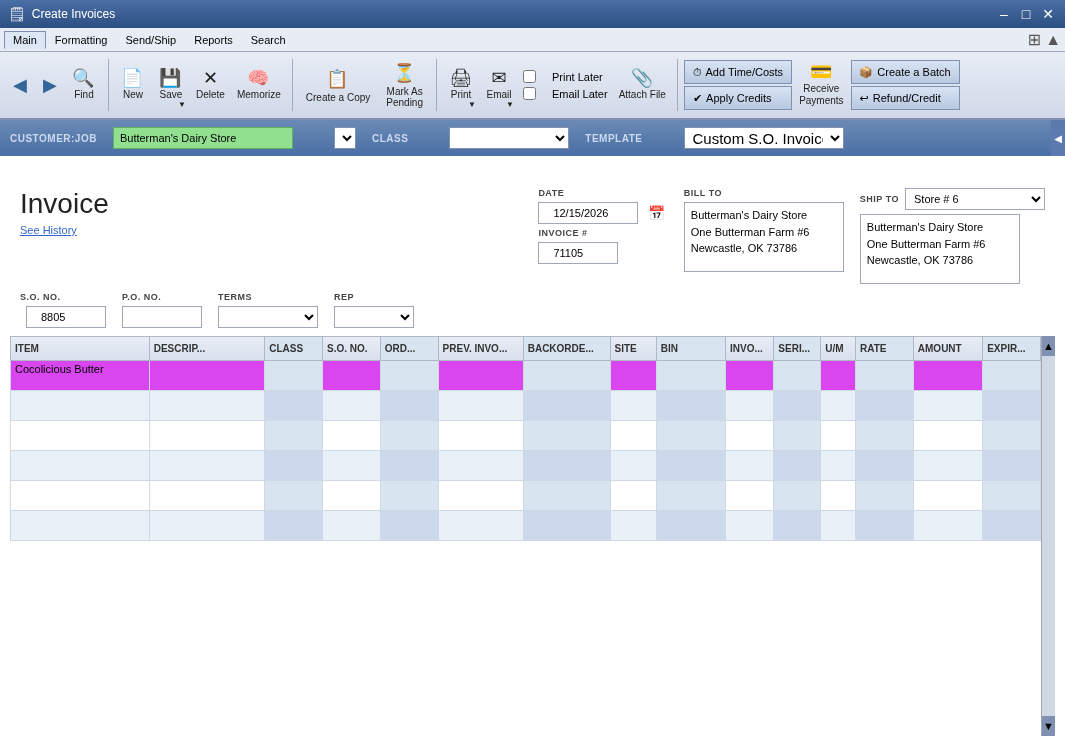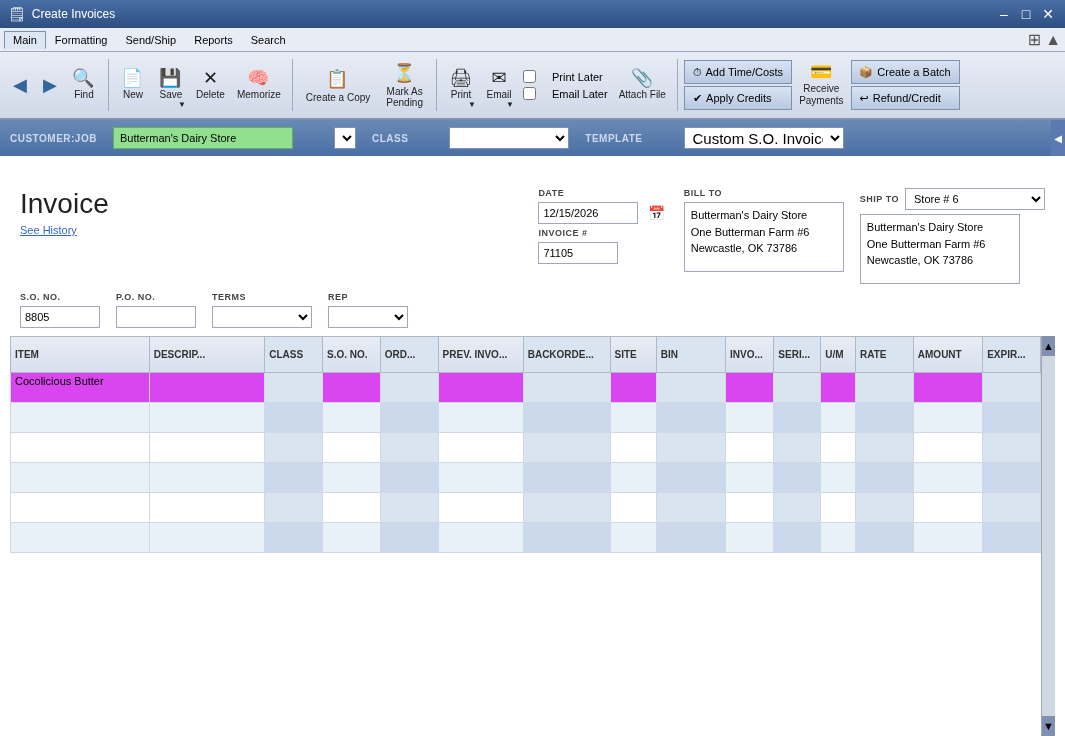--- a/index.html
+++ b/index.html
@@ -167,27 +167,27 @@
     .invoice-title-section { flex: 0 0 auto; }
     .invoice-title { font-size: 28px; font-weight: normal; color: #222; }
     .see-history { font-size: 11px; color: #3366cc; text-decoration: underline; cursor: pointer; margin-top: 4px; }
     
     .field-group { display: flex; flex-direction: column; gap: 4px; }
     .field-row { display: flex; align-items: center; gap: 8px; }
     .field-name { font-size: 9px; font-weight: bold; color: #444; letter-spacing: 0.5px; }
     .field-input {
       border: 1px solid #a0a8b8;
       background: white;
-      padding: 2px 4px;
+      padding: 2px 14px;
       font-size: 11px;
       height: 22px;
     }
     .field-input-date { width: 100px; }
     .field-input-invoice { width: 80px; }
-    .field-input-so { width: 80px; }
+    .field-input-so { width: 80px; margin-left: 6px; }
     .field-input-po { width: 80px; }
     .date-btn {
       background: none;
       border: none;
       cursor: pointer;
       font-size: 14px;
       color: #555;
       padding: 0 2px;
     }
 
@@ -228,21 +228,21 @@
       width: 100%;
       border-collapse: collapse;
       font-size: 11px;
     }
     .invoice-table thead tr {
       background: linear-gradient(to bottom, #e8edf5, #d8e0ee);
       height: 24px;
     }
     .invoice-table thead th {
       border: 1px solid #b0b8c8;
-      padding: 12px 4px;
+      padding: 0 4px;
       text-align: left;
       font-size: 10px;
       font-weight: bold;
       color: #333;
       white-space: nowrap;
     }
     .invoice-table tbody tr {
       height: 30px;
     }
     .invoice-table tbody tr:nth-child(odd) { background: white; }

